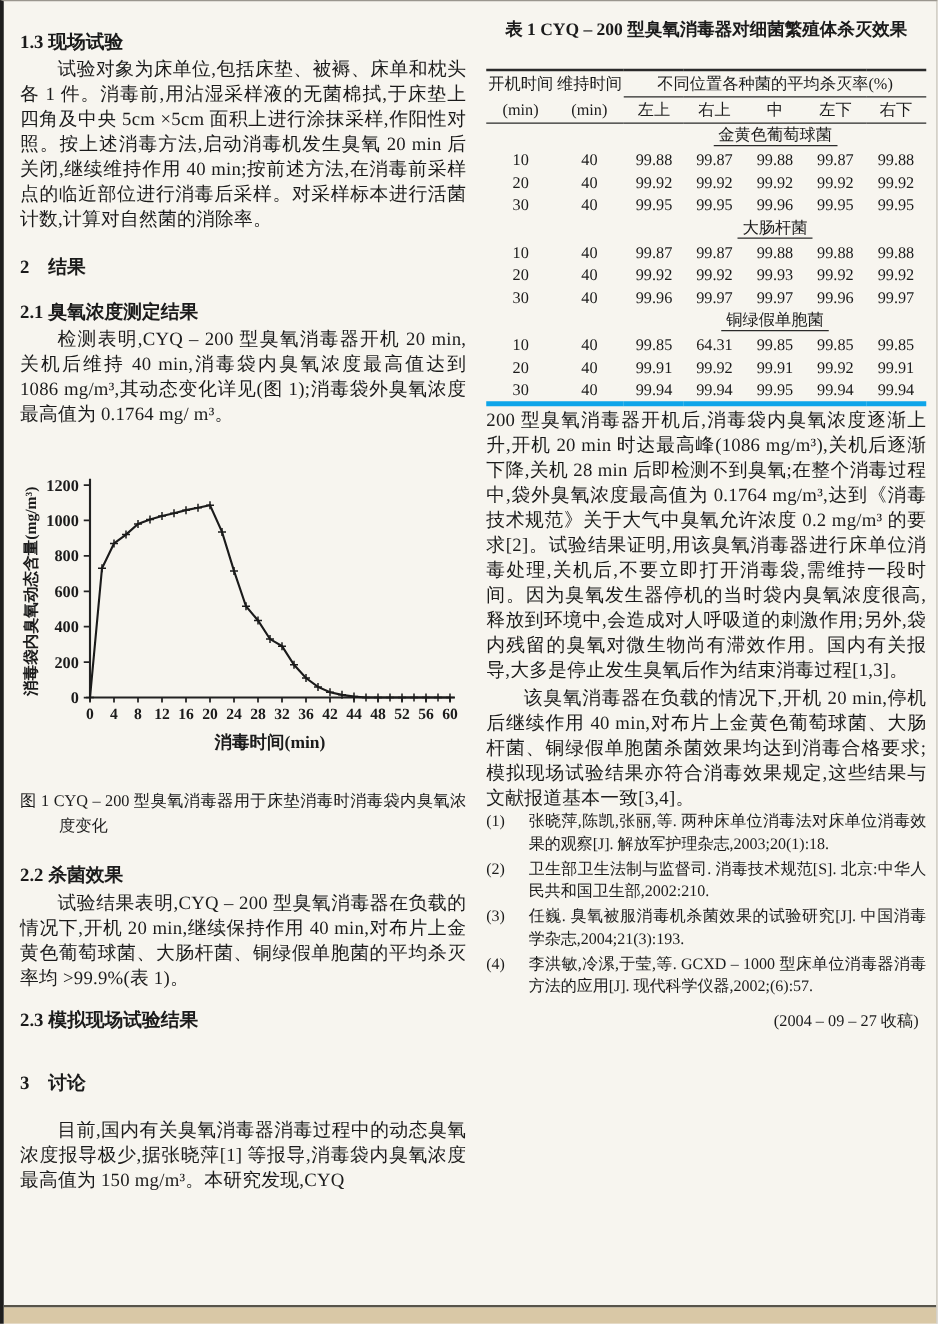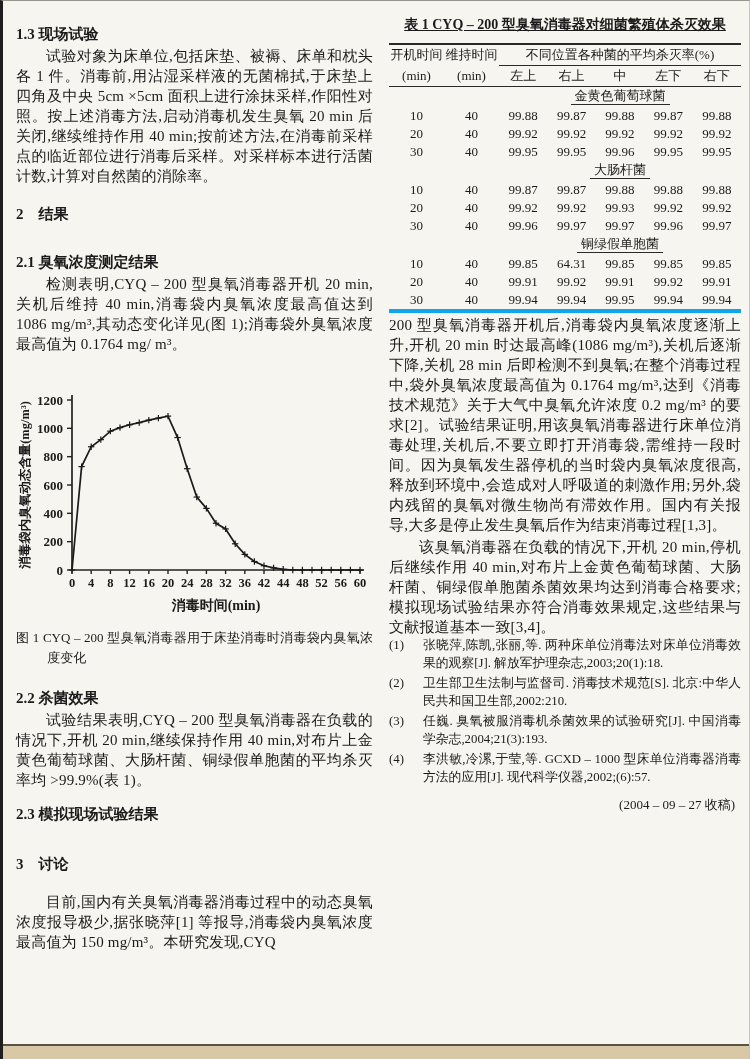--- a/index.html
+++ b/index.html
@@ -19,37 +19,37 @@
   }
   .edge-line{position:absolute;left:0;right:0;bottom:13px;height:2px;background:#57544a;}
   .edge-strip{position:absolute;left:0;right:0;bottom:0;height:13px;background:var(--edge-strip);}
   .col{position:absolute;top:0;}
   .col-left{left:13px;width:357px;top:23px;}
   .col-right{left:386px;width:352px;top:14px;}
   h4{
     font-size:15px;line-height:20px;margin:0;font-weight:bold;white-space:pre-wrap;
   }
   .mt-lg{margin-top:18px;}
-  .mt-md{margin-top:28px;}
+  .mt-md{margin-top:16px;}
   .mt-sec{margin-top:30px;margin-bottom:18px;}
   p.body{
     font-size:15px;line-height:20px;margin:2px 0 0 0;text-align:justify;
     letter-spacing:0.2px;
   }
   p.indent{text-indent:2em;}
   figure{margin:34px 0 0 0;padding:0;}
   figcaption.caption{
-    font-size:13px;line-height:20px;margin-top:6px;text-align:justify;
+    font-size:13px;line-height:20px;margin-top:20px;text-align:justify;
     padding-left:2.4em;text-indent:-2.4em;
   }
   .h22{margin-top:20px;}
   .h23{margin-top:14px;}
   
   .tbl-title{
-    font-size:14px;font-weight:bold;text-align:center;line-height:20px;margin-bottom:8px;text-decoration:underline;
+    font-size:14px;font-weight:bold;text-align:center;line-height:20px;margin-bottom:20px;
   }
   table{
     width:100%;border-collapse:collapse;font-size:13px;
     border-top:2px solid #2a2a2a;border-bottom:4px solid #0ea5e9;
   }
   th,td{font-weight:normal;text-align:center;padding:2px 0;line-height:14px;}
   thead th{padding:3px 0;}
   thead tr.units th{border-bottom:1.5px solid #2a2a2a;}
   th.span-h{border-bottom:1px solid #2a2a2a;}
   td .grp,.grp{display:inline-block;border-bottom:1px solid #2a2a2a;padding:0 4px 1px 4px;}

